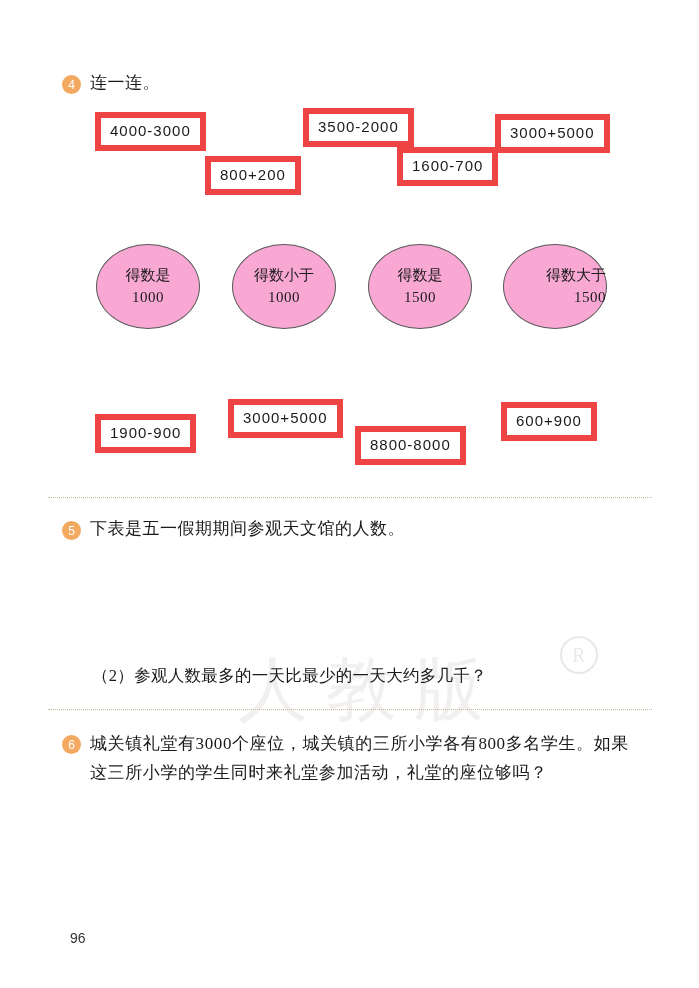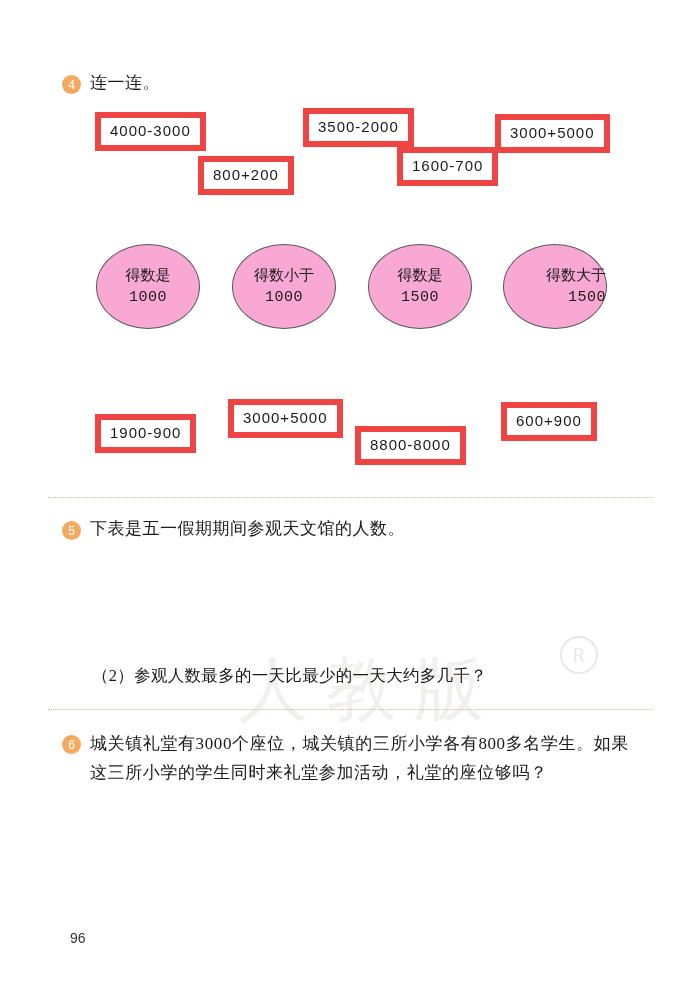--- a/index.html
+++ b/index.html
@@ -102,21 +102,21 @@
     border-radius: 50%;
     display: flex;
     flex-direction: column;
     align-items: center;
     justify-content: center;
     font-size: 15px;
     line-height: 1.45;
     background: #f9a8d4;
   }
   .bubble .b-num {
-    font-family: Liberation Mono, monospace;
+    font-family: Liberation Serif, serif;
     font-size: 15px;
     letter-spacing: 0.5px;
   }
 
   
   .dotted-sep {
     position: absolute;
     left: 48px;
     width: 604px;
     border-top: 1px dotted #c8b89a;
@@ -187,21 +187,21 @@
 
   <div class="watermark">人教版</div>
   <div class="watermark-r">R</div>
 
   <div class="num-badge" style="left:62px; top:75px;">4</div>
   <div class="q-title" style="left:90px; top:70px;">连一连。</div>
 
   <div class="expr-box" style="left:95px; top:112px;">4000-3000</div>
   <div class="expr-box" style="left:303px; top:108px;">3500-2000</div>
   <div class="expr-box" style="left:495px; top:114px;">3000+5000</div>
-  <div class="expr-box" style="left:198px; top:156px;">800+200</div>
+  <div class="expr-box" style="left:205px; top:156px;">800+200</div>
   <div class="expr-box" style="left:397px; top:147px;">1600-700</div>
 
   <div class="bubble" style="left:96px; top:244px;">
     <span>得数是</span>
     <span class="b-num">1000</span>
   </div>
   <div class="bubble" style="left:232px; top:244px;">
     <span>得数小于</span>
     <span class="b-num">1000</span>
   </div>

